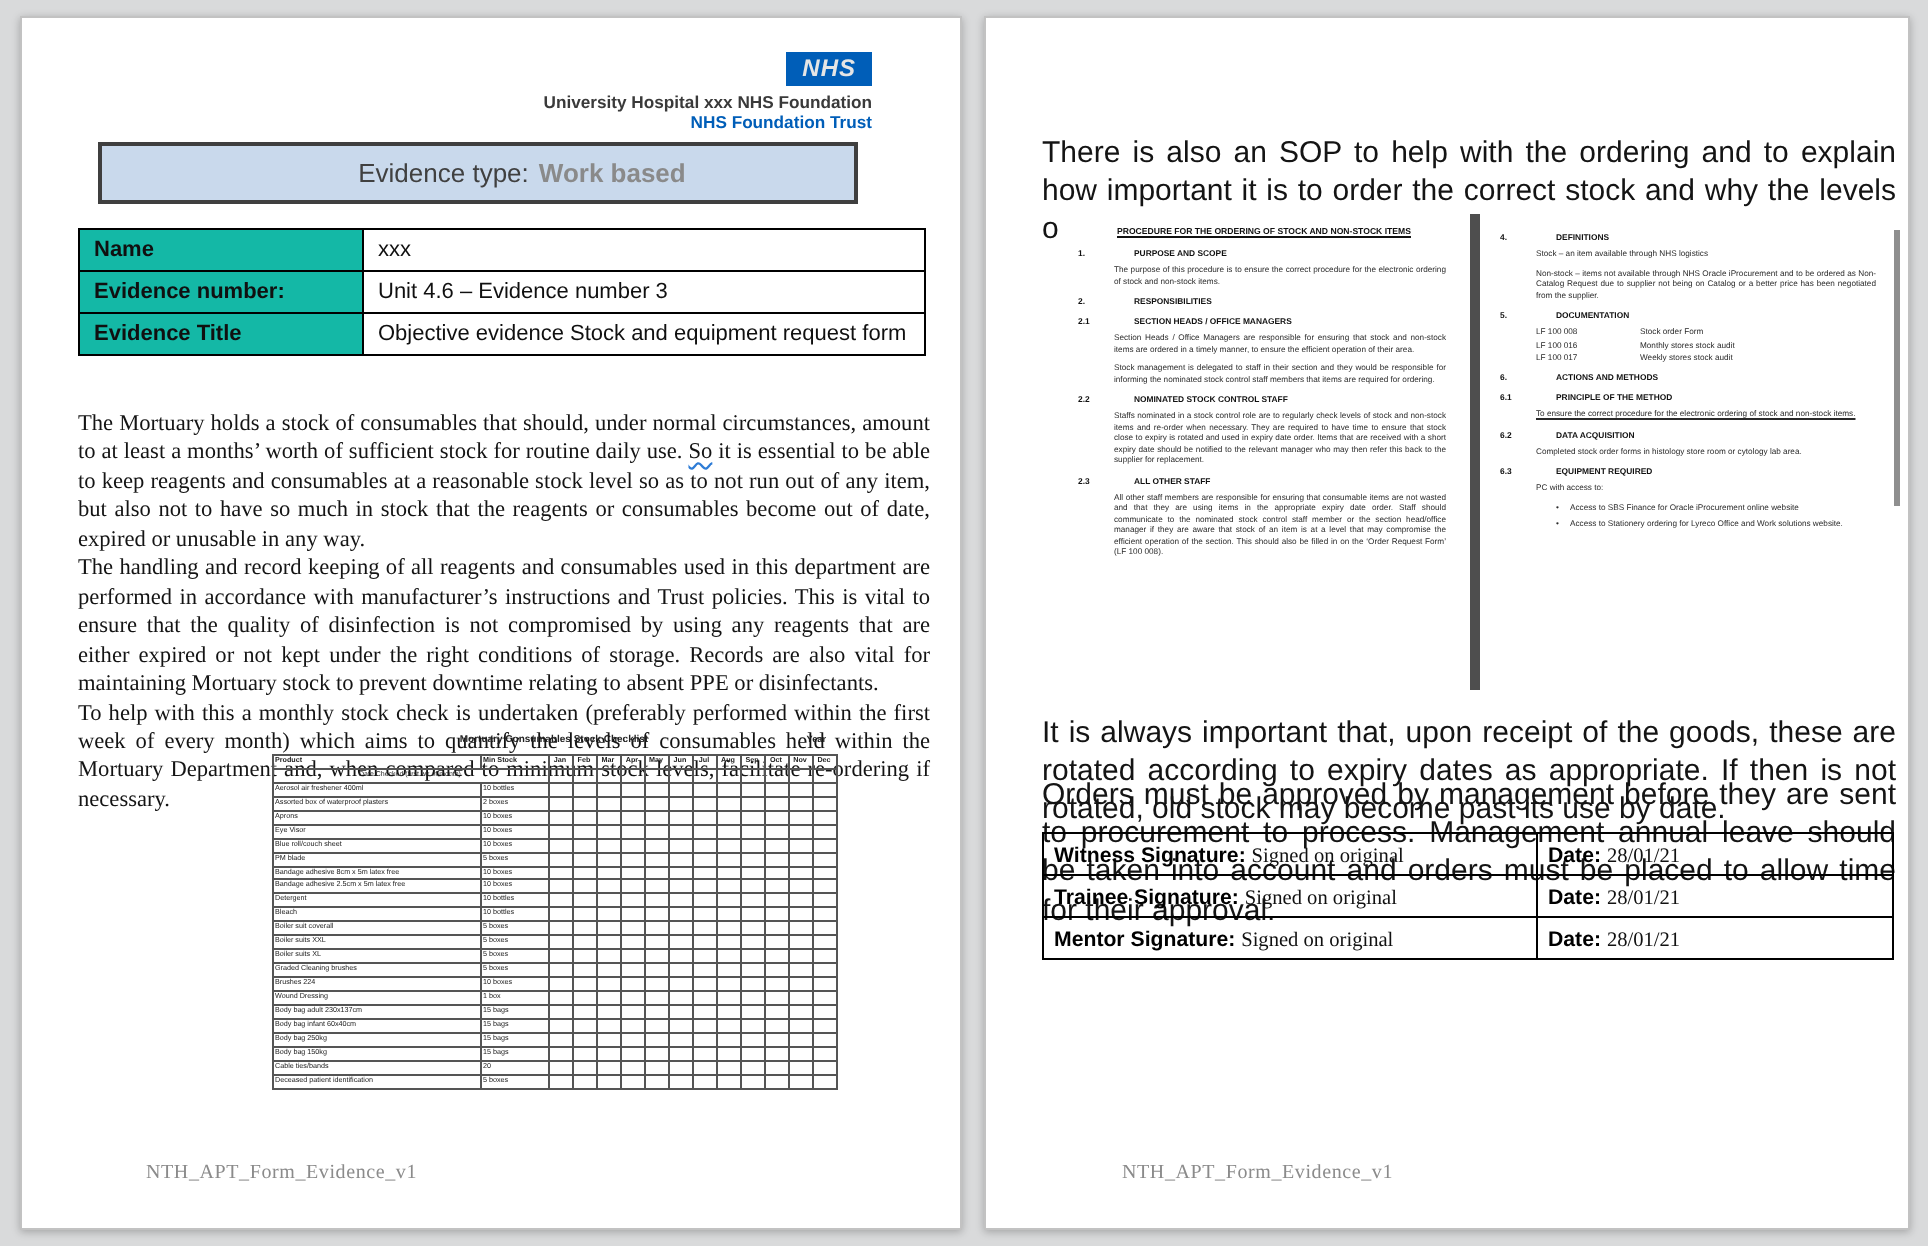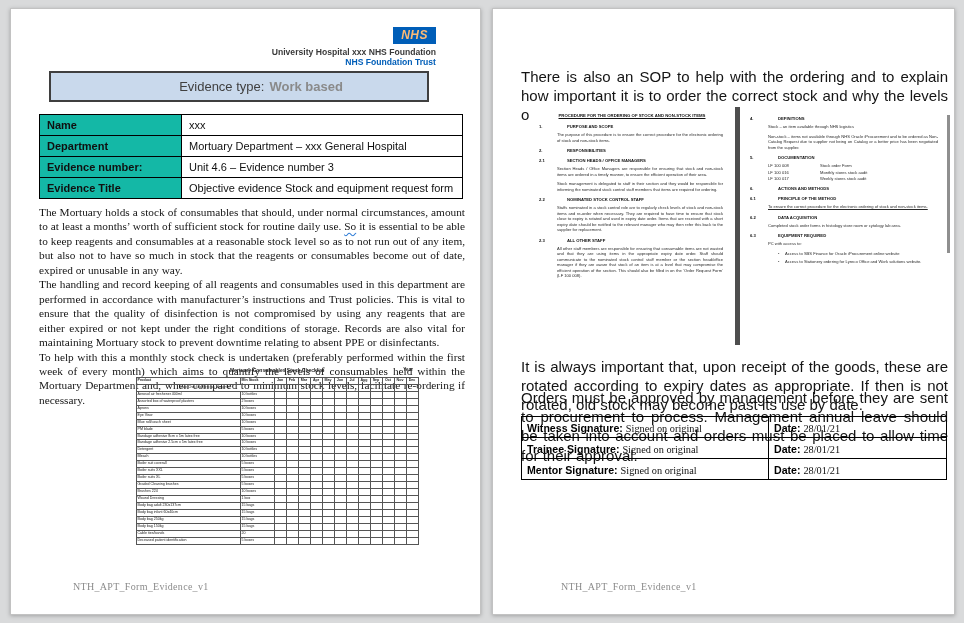--- a/index.html
+++ b/index.html
@@ -13,21 +13,21 @@
   .page {
     position:absolute; top:8px; height:607px; background:#ffffff;
     border:1px solid #c2c2c2; box-shadow:0 1px 4px rgba(0,0,0,.25);
   }
   #page-left  { left:10px;  width:471px; }
   #page-right { left:492px; width:463px; }
 
   
   .nhs-header { position:absolute; top:16px; right:44px; text-align:right; }
   .nhs-logo {
-    display:inline-block; background:#005EB8; color:#fdba74;
+    display:inline-block; background:#005EB8; color:#e5e5e5;
     font-weight:bold; font-style:italic; font-size:12px;
     padding:1px 8px 2px 8px; letter-spacing:.5px;
   }
   .nhs-line1 { font-size:8.6px; font-weight:bold; color:#3a3a3a; margin-top:3px; }
   .nhs-line2 { font-size:8.6px; font-weight:bold; color:#005EB8; }
 
   .banner {
     position:absolute; left:38px; top:62px; width:380px; height:31px;
     background:#c9d9ec; border:2px solid #3f3f3f;
     display:flex; align-items:center; justify-content:center;
@@ -139,24 +139,20 @@
   <div class="banner">
     <span class="b-label">Evidence type:</span>
     <span class="b-value">Work based</span>
   </div>
 
   <table class="info-table">
     <tbody id="info-body">
         <tr>
           <td class="lbl">Name</td>
           <td class="val">xxx</td>
-        </tr>
-        <tr>
-          <td class="lbl">Department</td>
-          <td class="val">Mortuary Department – xxx General Hospital</td>
         </tr>
         <tr>
           <td class="lbl">Evidence number:</td>
           <td class="val">Unit 4.6 – Evidence number 3</td>
         </tr>
         <tr>
           <td class="lbl">Evidence Title</td>
           <td class="val">Objective evidence Stock and equipment request form</td>
         </tr>
       </tbody>

